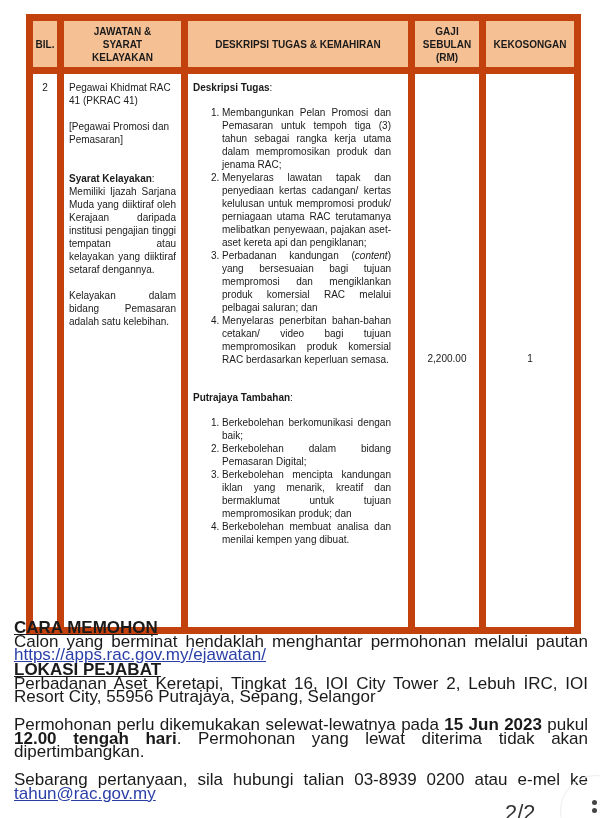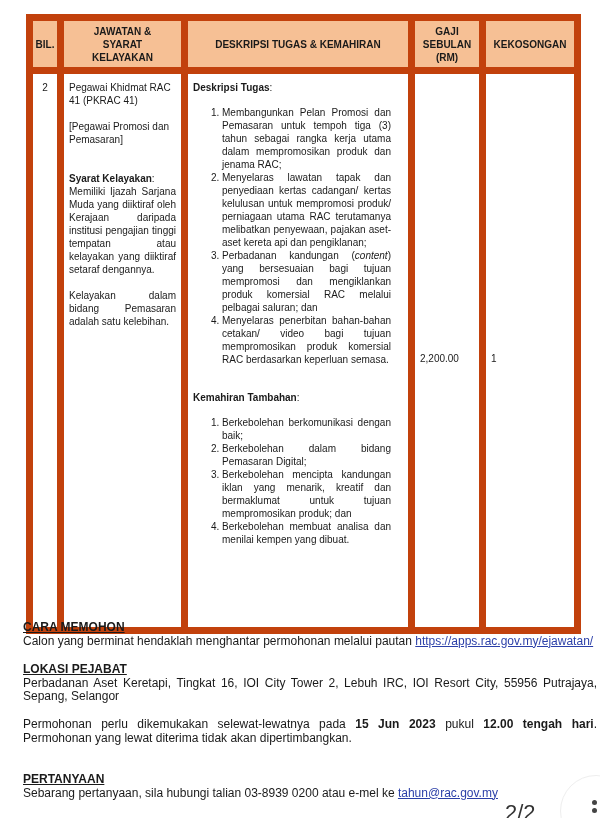--- a/index.html
+++ b/index.html
@@ -17,22 +17,22 @@
   td { vertical-align: top; padding: 7px 5px 0 5px; height: 537px; }
   col.c1 { width: 31px; } col.c2 { width: 124px; } col.c3 { width: 227px; }
   col.c4 { width: 71px; } col.c5 { width: 95px; }
   .bil { text-align: center; }
   .just { text-align: justify; }
   .u { font-weight: bold; }
   .gap { height: 13px; }
   .gap2 { height: 26px; }
   ol { margin: 12px; padding-left: 17px; }
   ol li { text-align: justify; }
-  .mid { vertical-align: middle; padding-top: 16px; }
-  .section { position: absolute; left: 23px; width: 574px; font-size: 12px; line-height: 13.5px; }
+  .mid { vertical-align: middle; text-align: center; padding-top: 16px; }
+  .section { position: absolute; left: 14px; width: 574px; font-size: 17px; line-height: 13.5px; }
   .section .head { font-weight: bold; text-decoration: underline; }
   .section p { margin: 0; text-align: justify; }
   a.link { color: #2b3fa8; text-decoration: underline; }
   .page-indicator { position: absolute; left: 505px; top: 800px; font-size: 22px; color: #333; }
   .circle { position: absolute; left: 560px; top: 775px; width: 70px; height: 70px; border-radius: 50%; border: 1px solid #eee; }
   .dots { position: absolute; left: 592px; top: 800px; width: 6px; }
   .dots span { display: block; width: 5px; height: 5px; background: #444; border-radius: 50%; margin-bottom: 3px; }
 </style>
 </head>
 <body>
@@ -78,21 +78,21 @@
       </td>
       <td>
         <div><span class="u">Deskripsi Tugas</span>:</div>
         <ol>
           <li>Membangunkan Pelan Promosi dan Pemasaran untuk tempoh tiga (3) tahun sebagai rangka kerja utama dalam mempromosikan produk dan jenama RAC;</li>
           <li>Menyelaras lawatan tapak dan penyediaan kertas cadangan/ kertas kelulusan untuk mempromosi produk/ perniagaan utama RAC terutamanya melibatkan penyewaan, pajakan aset-aset kereta api dan pengiklanan;</li>
           <li><span>Perbadanan kandungan (</span><i>content</i><span>) yang bersesuaian bagi tujuan mempromosi dan mengiklankan produk komersial RAC melalui pelbagai saluran; dan</span></li>
           <li>Menyelaras penerbitan bahan-bahan cetakan/ video bagi tujuan mempromosikan produk komersial RAC berdasarkan keperluan semasa.</li>
         </ol>
         <div class="gap"></div>
-        <div><span class="u">Kemahiran Tambahan</span>:</div>
+        <div><span class="u">Putrajaya Tambahan</span>:</div>
         <ol>
           <li>Berkebolehan berkomunikasi dengan baik;</li>
           <li>Berkebolehan dalam bidang Pemasaran Digital;</li>
           <li>Berkebolehan mencipta kandungan iklan yang menarik, kreatif dan bermaklumat untuk tujuan mempromosikan produk; dan</li>
           <li>Berkebolehan membuat analisa dan menilai kempen yang dibuat.</li>
         </ol>
       </td>
       <td class="mid">2,200.00</td>
       <td class="mid">1</td>
     </tr>
@@ -108,21 +108,20 @@
 <div class="section" style="top:663px;">
   <div class="head">LOKASI PEJABAT</div>
   <p>Perbadanan Aset Keretapi, Tingkat 16, IOI City Tower 2, Lebuh IRC, IOI Resort City, 55956 Putrajaya, Sepang, Selangor</p>
 </div>
 
 <div class="section" style="top:718px;">
   <p><span>Permohonan perlu dikemukakan selewat-lewatnya pada </span><b>15 Jun 2023</b><span> pukul </span><b>12.00 tengah hari</b><span>. Permohonan yang lewat diterima tidak akan dipertimbangkan.</span></p>
 </div>
 
 <div class="section" style="top:773px;">
-  <div class="head">PERTANYAAN</div>
   <p><span>Sebarang pertanyaan, sila hubungi talian 03-8939 0200 atau e-mel ke </span><a class="link">tahun@rac.gov.my</a></p>
 </div>
 
 <div class="circle"></div>
 <div class="page-indicator">2/2</div>
 <div class="dots">
     <span></span>
     <span></span>
   </div>
 

